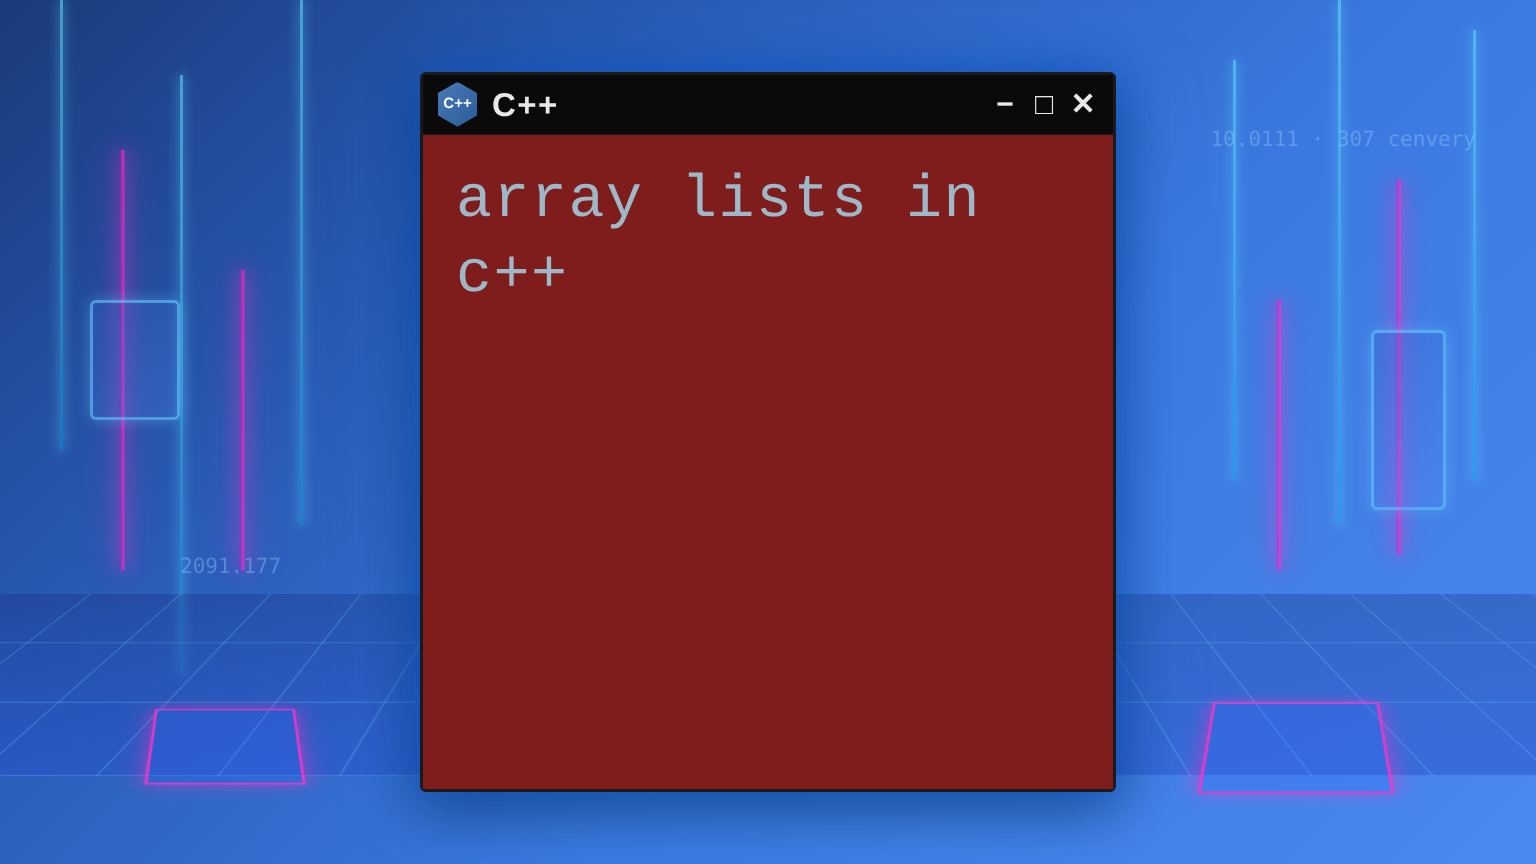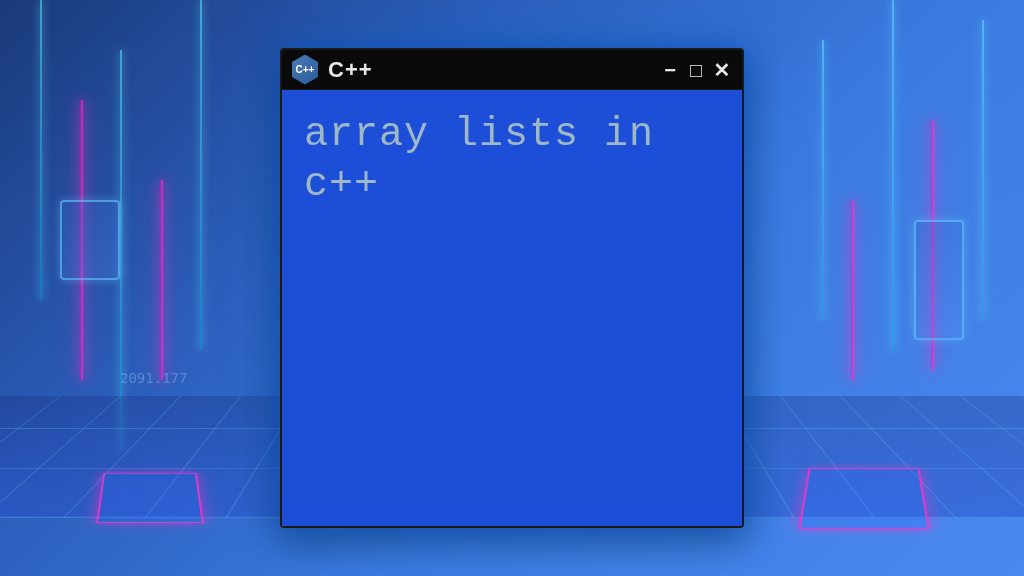--- a/index.html
+++ b/index.html
@@ -169,21 +169,21 @@
       line-height: 1;
       cursor: pointer;
       width: 20px;
       text-align: center;
       font-weight: bold;
     }
     
     .terminal-body {
       flex: 1;
       padding: 20px 22px;
-      background: #1d4ed8;
+      background: #7f1d1d;
     }
     
     .terminal-text {
       color: #9eb8c8;
       font-family: 'Consolas', 'Courier New', monospace;
       font-size: 40px;
       line-height: 1.25;
       letter-spacing: 1px;
       font-weight: normal;
     }
@@ -201,20 +201,21 @@
   <div class="neon-line n1"></div>
   <div class="neon-line n2"></div>
   <div class="neon-line n3"></div>
   <div class="neon-line n4"></div>
   <div class="chip-box c1"></div>
   <div class="chip-box c2"></div>
   <div class="floor"></div>
   <div class="floor-tile t1"></div>
   <div class="floor-tile t2"></div>
   <span class="bg-text bt1">2091.177</span>
+  <span class="bg-text bt2">10.0111 · 307  cenvery</span>
 </div>
 
 <div class="terminal-window">
   <div class="title-bar">
     <div class="app-icon">
       <div class="hexagon">
         <span class="hexagon-text">C++</span>
       </div>
     </div>
     <span class="window-title">C++</span>

